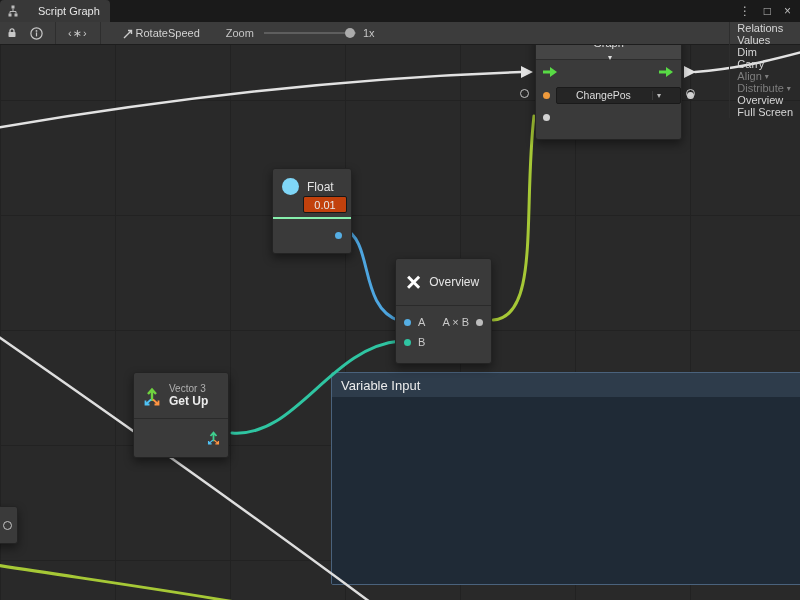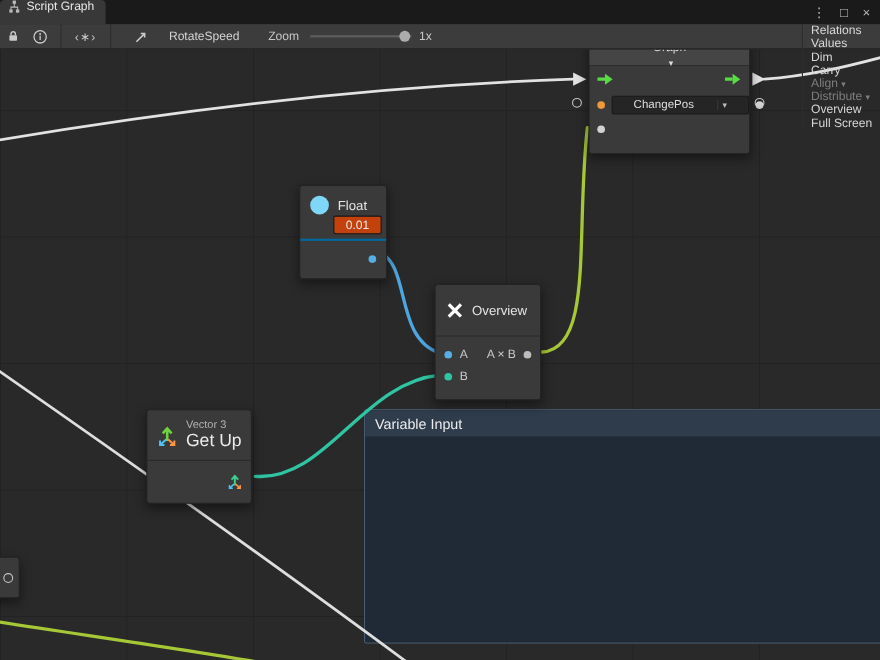--- a/index.html
+++ b/index.html
@@ -1,29 +1,29 @@
 <!DOCTYPE html>
 <html><head>
 <meta charset="utf-8">
 <style>
   html,body{margin:0;padding:0;background:#111;}
   #app{position:relative;width:800px;height:600px;overflow:hidden;background:#292929;
        font-family:"Liberation Sans",sans-serif;color:#ddd;-webkit-font-smoothing:antialiased;}
 
   
   .tabbar{position:absolute;top:0;left:0;width:800px;height:22px;background:#1a1a1a;z-index:20;display:flex;align-items:flex-end;}
-  .tab{height:22px;background:#383838;border-radius:4px 4px 0 0;display:flex;align-items:flex-start;gap:5px;padding:0 10px 0 7px;font-size:11px;color:#e6e6e6;}
+  .tab{height:22px;background:#383838;border-radius:4px 4px 0 0;display:flex;align-items:center;gap:19px;padding:0 10px 0 7px;font-size:11px;color:#e6e6e6;}
   .winctrl{margin-left:auto;display:flex;align-items:center;gap:13px;padding-right:9px;color:#bdbdbd;font-size:12px;height:22px;}
   .winctrl span{cursor:default;line-height:22px;}
 
   
   .toolbar{position:absolute;top:22px;left:0;width:800px;height:23px;background:#3c3c3c;border-bottom:1px solid #1d1d1d;z-index:20;display:flex;align-items:center;font-size:11px;color:#d6d6d6;box-sizing:border-box;}
   .ticon{display:flex;align-items:center;justify-content:center;padding:0 6px;height:100%;}
   .code-btn{display:flex;align-items:center;justify-content:center;height:100%;padding:0 12px;margin-left:6px;border-left:1px solid #2e2e2e;border-right:1px solid #2e2e2e;color:#c9c9c9;letter-spacing:1px;}
-  .graph-ref{display:flex;align-items:center;gap:20px;margin-left:22px;color:#d2d2d2;}
+  .graph-ref{display:flex;align-items:center;gap:2px;margin-left:22px;color:#d2d2d2;}
   .zoom-label{margin-left:26px;color:#c6c6c6;}
   .slider{position:relative;width:92px;height:12px;margin-left:10px;}
   .slider .track{position:absolute;left:0;right:0;top:5px;height:2px;background:#5e5e5e;}
   .slider .knob{position:absolute;right:1px;top:1px;width:10px;height:10px;border-radius:50%;background:#ababab;}
   .zoom-val{margin-left:7px;color:#c6c6c6;}
   .tb-right{margin-left:auto;display:flex;height:100%;flex-direction:column;}
   .tbar-btn{display:flex;align-items:center;padding:0 7px;border-left:1px solid #2e2e2e;font-size:11px;color:#d6d6d6;white-space:nowrap;}
   .tbar-btn.disabled{color:#7e7e7e;}
   .caret{font-size:8px;margin-left:3px;}
 
@@ -48,39 +48,39 @@
 
   
   .sv-kind{height:24px;display:flex;align-items:center;justify-content:center;gap:4px;background:#454545;border-bottom:1px solid #2c2c2c;border-radius:3px 3px 0 0;font-size:11px;color:#dedede;flex-direction:column;}
   .sv-flow{height:24px;display:flex;align-items:center;justify-content:space-between;padding:0 7px;}
   .sv-name{height:22px;display:flex;align-items:center;gap:6px;padding:0 7px;}
   .dropdown{flex:1;height:15px;background:#252525;border:1px solid #1a1a1a;border-radius:2px;display:flex;align-items:center;padding:0 19px;font-size:10.5px;color:#ddd;gap:21px;}
   .dropdown .caret{margin-left:auto;border-left:1px solid #3a3a3a;padding-left:4px;color:#bbb;}
   .sv-value{height:22px;display:flex;align-items:center;padding:0 7px;}
 
   
-  .float-head{position:relative;height:48px;border-bottom:2px solid #0369a1;}
+  .float-head{position:relative;height:48px;border-bottom:2px solid #86efac;}
   .float-icon{position:absolute;left:9px;top:9px;width:17px;height:17px;border-radius:50%;background:#7fd6f7;}
   .float-title{position:absolute;left:34px;top:11px;font-size:12px;color:#e4e4e4;}
   .float-value{position:absolute;left:30px;top:27px;width:42px;height:15px;background:#c2410c;border:1px solid #171717;border-radius:2px;color:#e8e8e8;font-size:11px;text-align:center;font-family:"Liberation Sans",sans-serif;padding:0;}
   .float-body{position:relative;height:32px;}
   .float-body .dot{position:absolute;right:9px;top:13px;}
 
   
   .mul-head{height:46px;display:flex;align-items:center;gap:8px;padding:0 10px;border-bottom:1px solid #2a2a2a;}
   .mul-x{font-size:26px;font-weight:bold;color:#fff;line-height:1;}
   .mul-title{font-size:12px;color:#e4e4e4;}
   .mul-body{padding-top:6px;}
   .prow{height:20px;display:flex;align-items:center;gap:7px;padding:0 8px;font-size:11px;color:#c9c9c9;}
   .prow .spacer{flex:1;}
 
   
   .vec-head{height:45px;display:flex;align-items:center;gap:7px;padding:0 8px;border-bottom:1px solid #2a2a2a;}
   .vec-small{font-size:10px;color:#b0b0b0;}
-  .vec-title{font-size:16px;color:#ececec;}
+  .vec-title{font-size:12px;color:#ececec;font-weight:bold;}
   .vec-body{position:relative;height:39px;}
   .vec-body .port-icon{position:absolute;right:7px;top:11px;}
 </style>
 </head>
 <body>
 
 <div id="app">
 
   <div class="canvas"></div>
 

